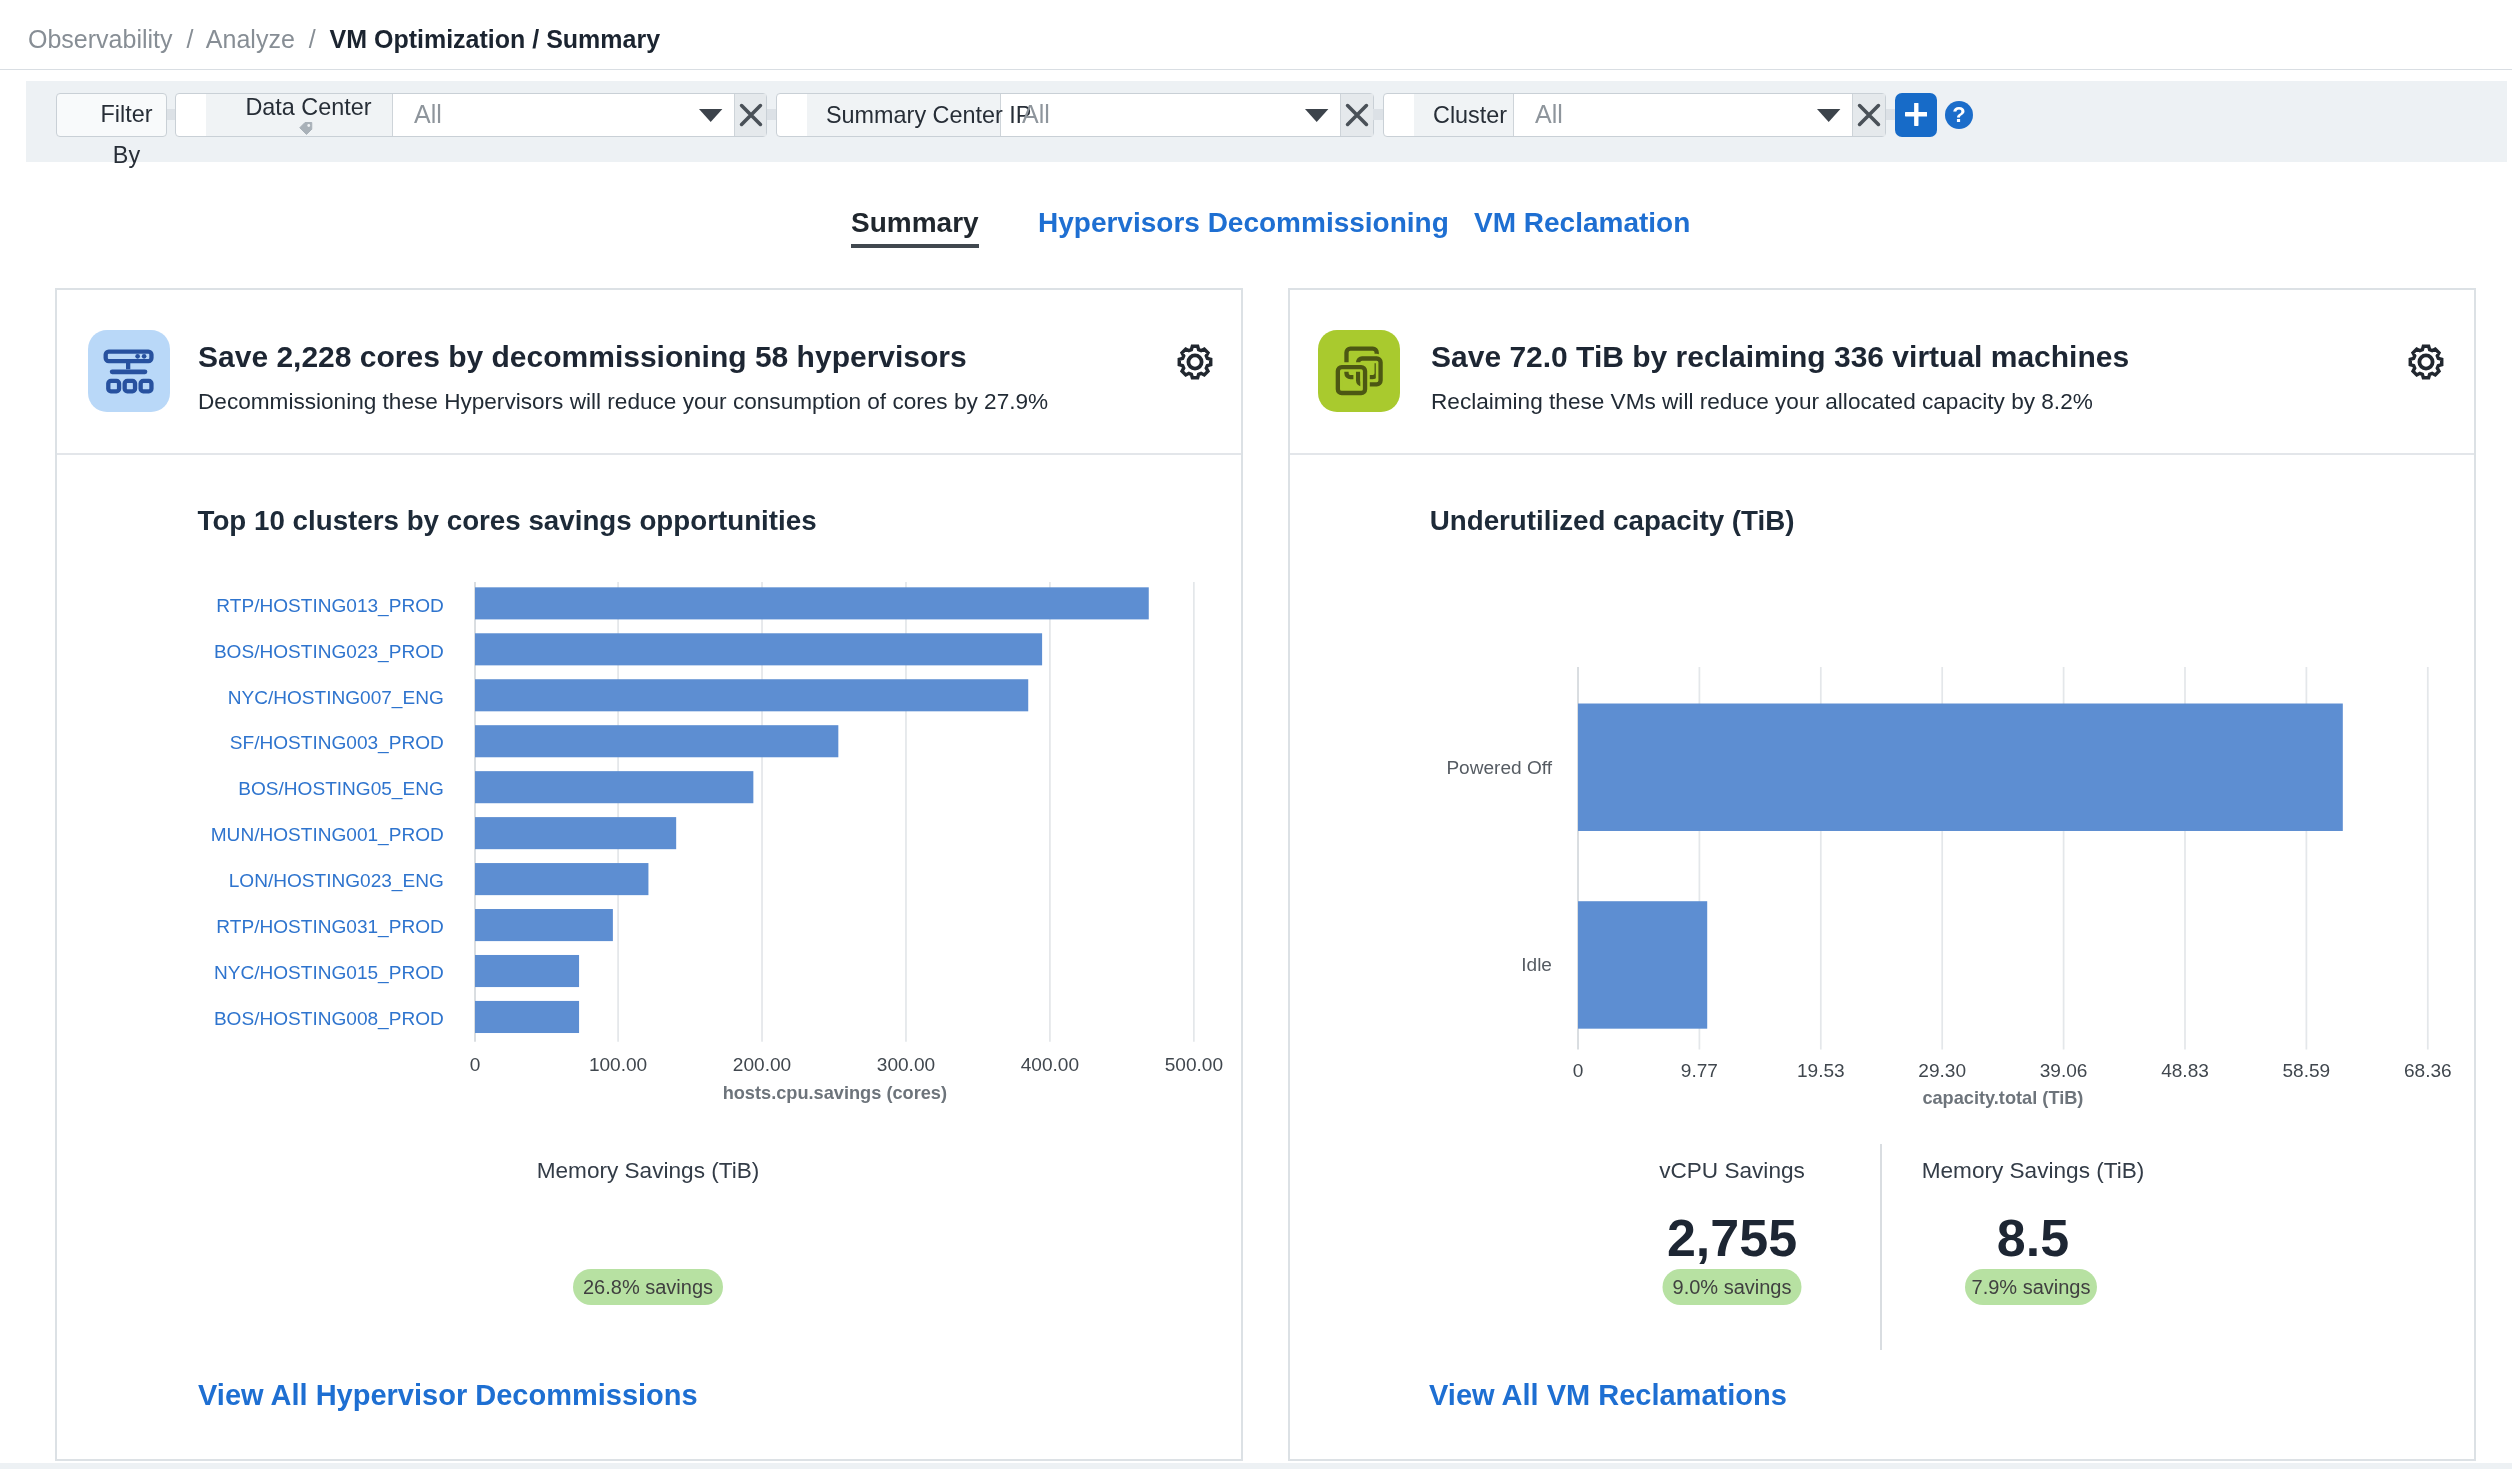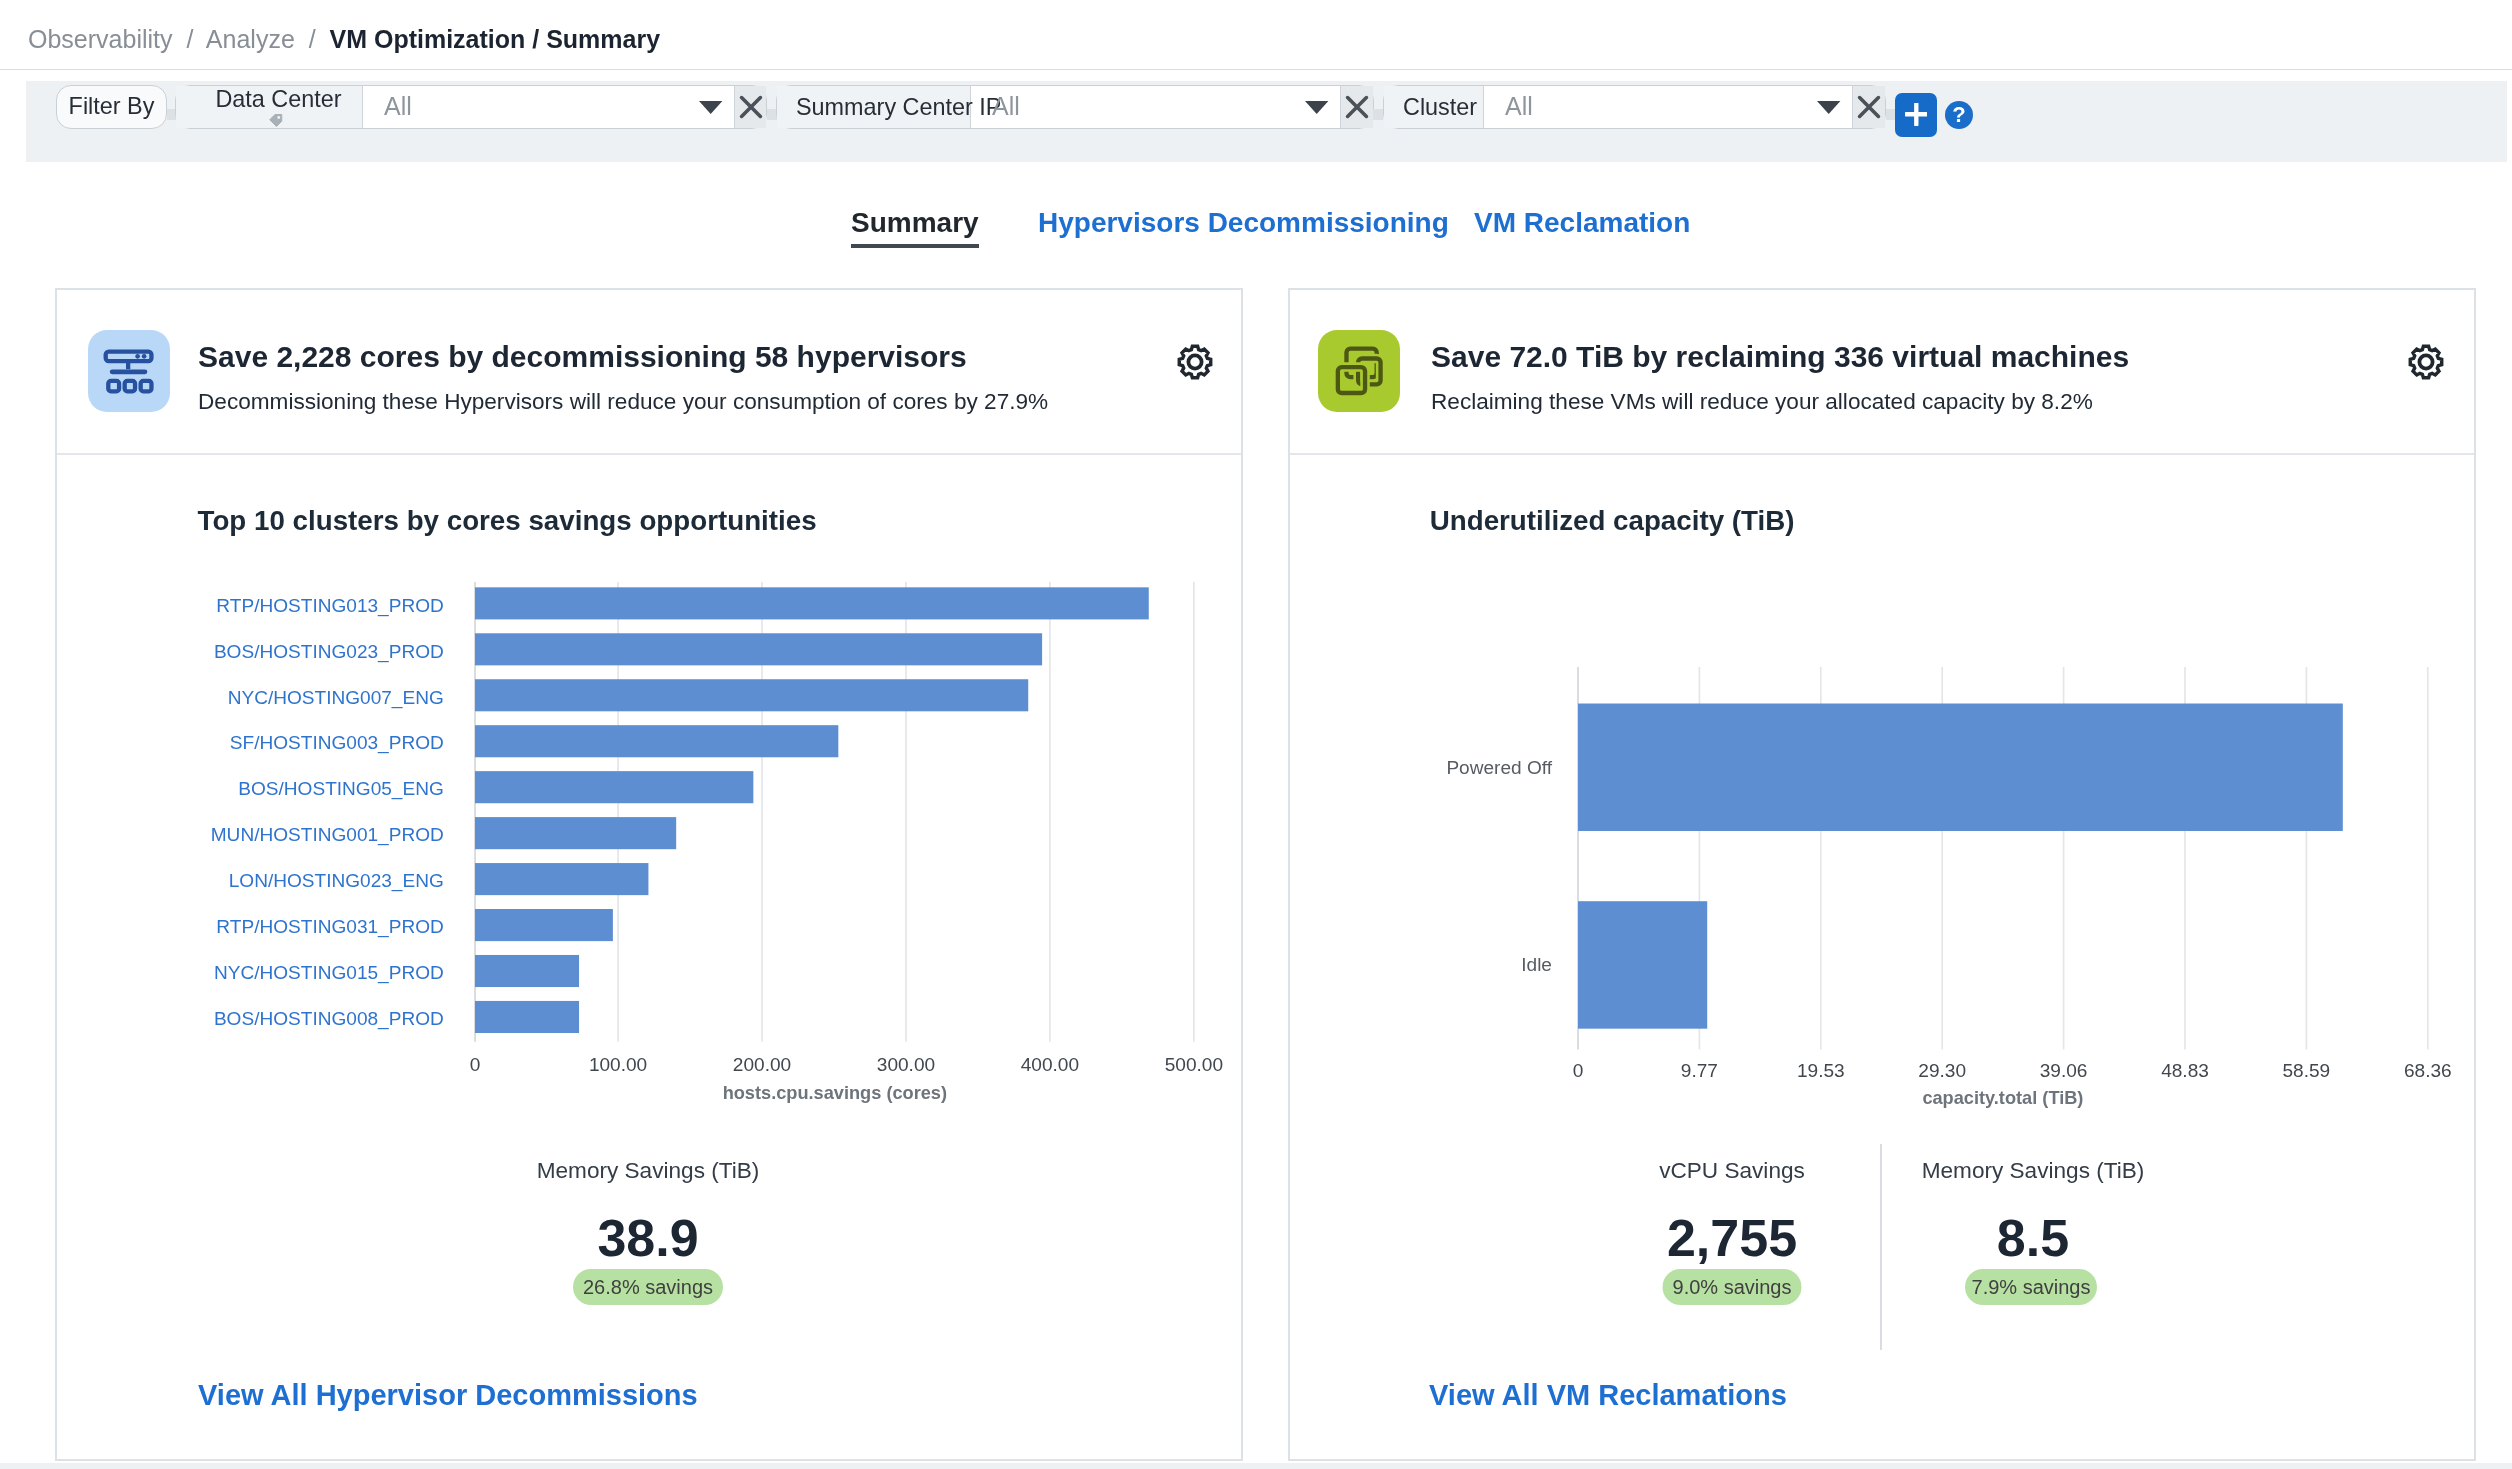--- a/index.html
+++ b/index.html
@@ -4,21 +4,21 @@
 <style>
   * { margin:0; padding:0; box-sizing:border-box; }
   html,body { width:2512px; height:1470px; background:#ffffff; font-family:"Liberation Sans", sans-serif; overflow:hidden; }
   .abs { position:absolute; }
   
   #hdr { position:absolute; left:0; top:0; width:2512px; height:70px; background:#fff; border-bottom:1.7px solid #d9dee3; }
   #crumb { position:absolute; left:28px; top:0; height:79px; line-height:79px; font-size:25px; color:#878e95; white-space:nowrap; }
   #crumb b { color:#1b2430; font-weight:700; }
   
   #fbar { position:absolute; left:26px; top:81px; width:2481px; height:81px; background:#edf1f4; }
-  .fctl { position:absolute; top:85px; height:44px; border:1.7px solid #c9d0d6; border-radius:15px; background:#fff; }
+  .fctl { position:absolute; top:93px; height:44px; border:1.7px solid #c9d0d6; border-radius:4px; background:#fff;padding-left:30px; }
   .fconn { position:absolute; top:29px; height:11.3px; width:10.4px; background:#dce1e6; }
   .seg-label { background:#f0f3f5; color:#272e37; font-size:23.4px; display:flex; align-items:center; border-right:1.7px solid #ced4d9; white-space:nowrap; }
   .seg-x { background:#e5e9ec; border-left:1.7px solid #ced4d9; position:relative; }
   .fgroup { display:flex; }
   .allx { color:#8e959c; font-size:25px; }
   
   .tab { position:absolute; top:204px; height:38px; line-height:38px; font-size:28px; font-weight:700; white-space:nowrap; }
   
   .card { position:absolute; top:288px; height:1173px; background:#fff; border:2.6px solid #dce1e5; }
   #cardL { left:55px;  width:1188px; }
@@ -168,21 +168,20 @@
       <text x="482" y="676">0</text>
       <text x="647" y="676">100.00</text>
       <text x="813" y="676">200.00</text>
       <text x="979" y="676">300.00</text>
       <text x="1145" y="676">400.00</text>
       <text x="1311" y="676">500.00</text>
     </g>
     <text x="897" y="708" font-size="21" font-weight="bold" fill="#6d747b" text-anchor="middle" font-family="Liberation Sans">hosts.cpu.savings (cores)</text>
   </svg>
   <div class="statlab" style="left:0;width:1182px;top:866px;">Memory Savings (TiB)</div>
-  <div class="statnum" style="left:0;width:1182px;top:916px;">38.9</div>
   <div class="pill" style="left:516px;width:150px;top:979px;">26.8% savings</div>
   <div class="vlink" style="left:141px;top:1090px;">View All Hypervisor Decommissions</div>
 </div>
 
 <div class="card" id="cardR">
   <div class="icx" style="left:28px;background:#a9ca2e;">
     <svg width="82" height="82" viewBox="0 0 95 94">
       <g fill="none" stroke-linejoin="round">
         <rect x="33" y="21" width="35" height="33" rx="4.5" stroke="#4c5713" stroke-width="5"></rect>
         <rect x="46.5" y="32.5" width="26" height="30" rx="4.5" stroke="#a9ca2e" stroke-width="11"></rect>

